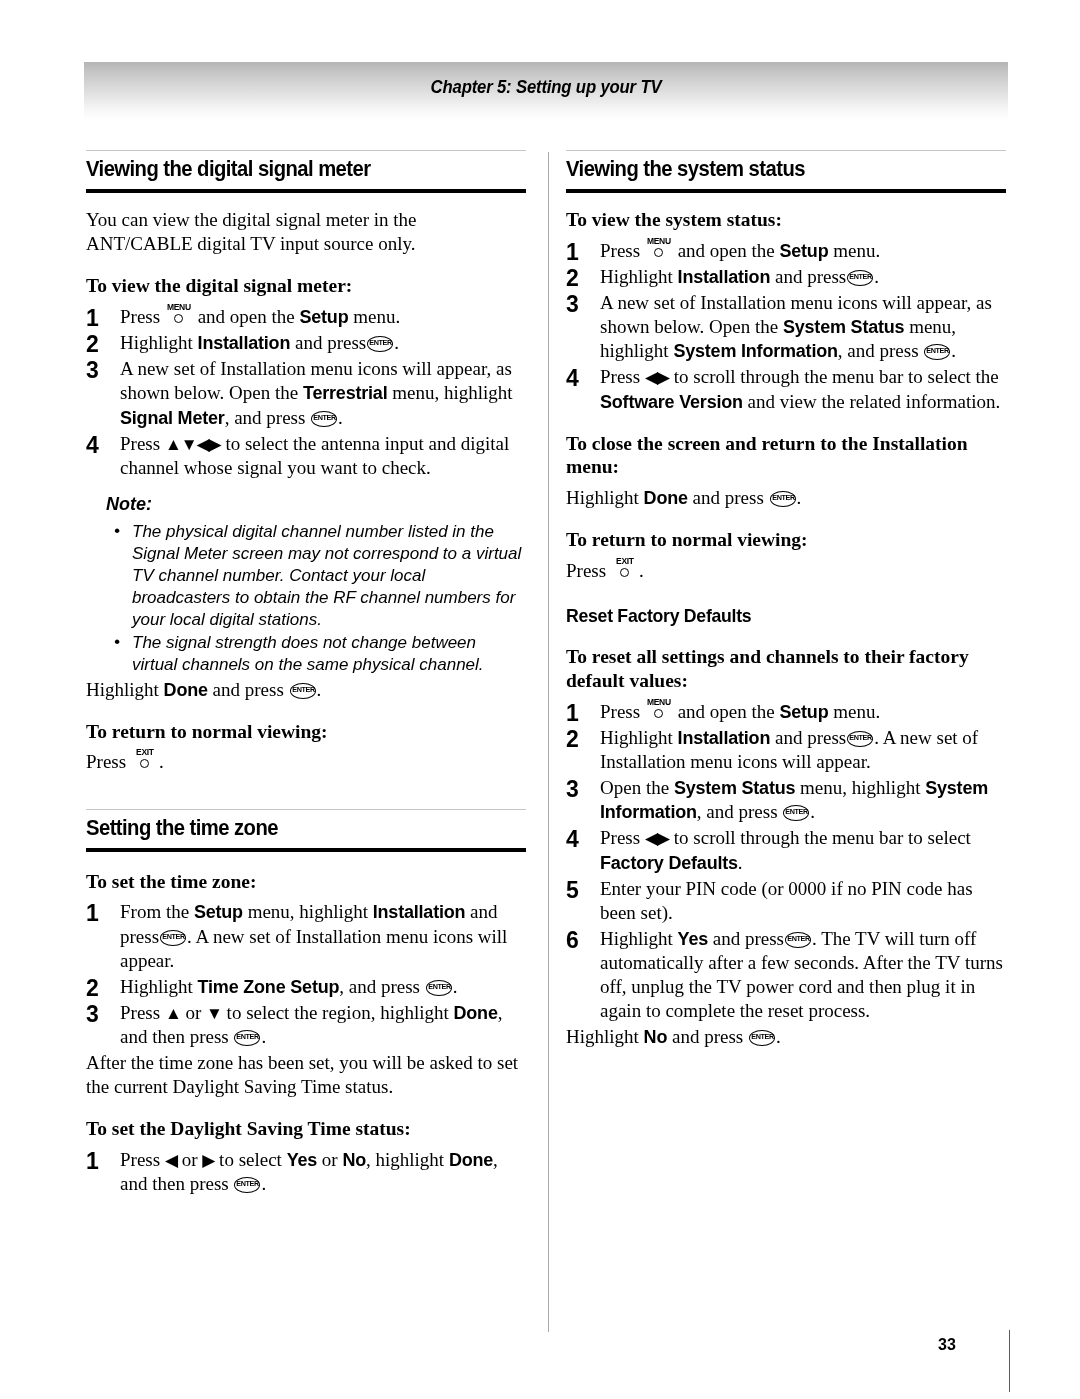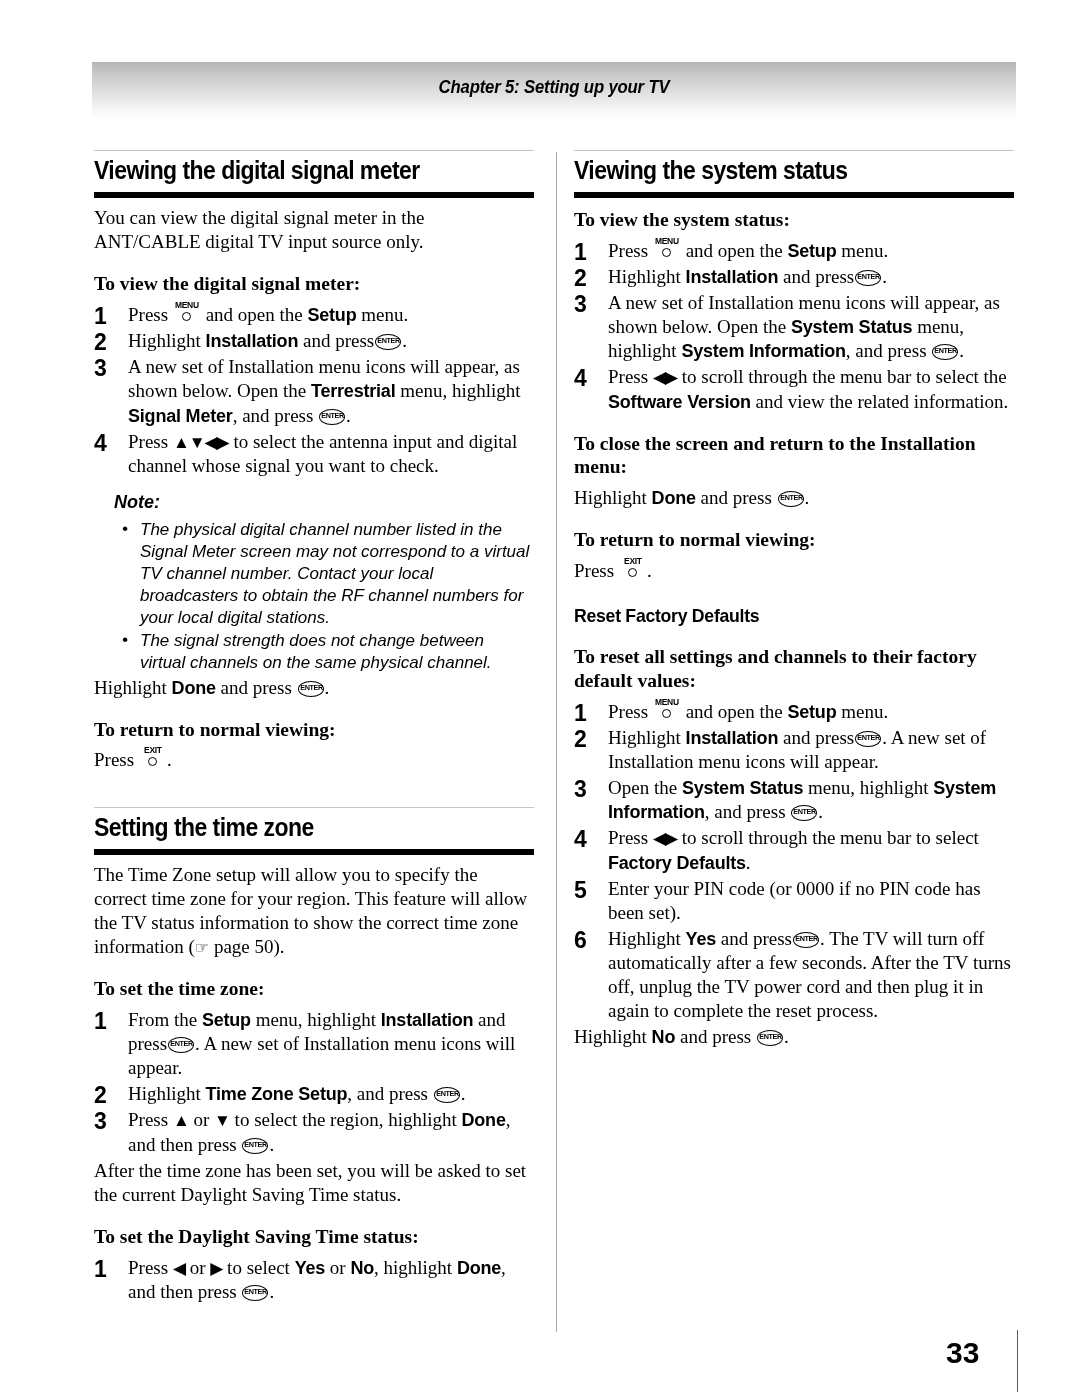--- a/index.html
+++ b/index.html
@@ -11,21 +11,21 @@
     width: 1080px;
     height: 1399px;
     position: relative;
     font-family: "Liberation Serif", serif;
     color: #000000;
     overflow: hidden;
   }
 
   .page {
     position: absolute;
-    left: 16px; top: 0;
+    left: 8px; top: 0;
     width: 956px;
     height: 1399px;
   }
 
   
   .chapter-band {
     position: absolute;
     left: 76px;
     top: 62px;
     width: 924px;
@@ -61,27 +61,27 @@
     top: 152px;
     width: 1px;
     height: 1180px;
     background: #a9a9a9;
   }
 
   
   .h1 {
     font-family: "Liberation Sans", sans-serif;
     font-weight: bold;
-    font-size: 25px;
+    font-size: 22px;
     line-height: 1.0;
     letter-spacing: -0.6px;
     border-top: 1px solid #c4c4c4;
-    border-bottom: 6px solid #000000;
+    border-bottom: 4px solid #000000;
     padding: 7px 0 9px 0;
-    margin: 0 0 8px 0;
+    margin: 0 0 15px 0;
     transform-origin: left center;
     white-space: nowrap;
   }
   .h1 span { display: inline-block; transform: scaleX(0.92); transform-origin: left center; }
 
   .h1.tight { margin-top: 34px; }
 
   .h2 {
     font-family: "Liberation Sans", sans-serif;
     font-weight: bold;
@@ -219,21 +219,21 @@
   .arrow { font-size: 17px; letter-spacing: -1px; }
   .hand  { font-size: 16px; }
 
   
   .folio {
     position: absolute;
     left: 930px;
     top: 1336px;
     font-family: "Liberation Sans", sans-serif;
     font-weight: bold;
-    font-size: 30px;
+    font-size: 16px;
   }
   .folio-rule {
     position: absolute;
     left: 1001px;
     top: 1330px;
     width: 1px;
     height: 62px;
     background: #5a5a5a;
   }
 </style>
@@ -298,21 +298,20 @@
       </li>
     </ul>
 
     <p class="body"><span>Highlight</span> <span class="b">Done</span> <span>and press</span> <span class="key-enter"><span class="lbl">ENTER</span></span><span>.</span></p>
 
     <div class="h3">To return to normal viewing:</div>
     <p class="body"><span>Press</span> <span class="key-exit"><span class="lbl">EXIT</span><span class="ring"></span></span><span>.</span></p>
 
     <h1 class="h1 tight"><span>Setting the time zone</span></h1>
 
-    <p class="body"><span>The Time Zone setup will allow you to specify the correct time zone for your region. This feature will allow the TV status information to show the correct time zone information (</span><span class="hand">☞</span><span> page 50).</span></p>
 
     <div class="h3">To set the time zone:</div>
 
     <ol class="steps">
       <li>
         <span class="num">1</span>
         <span>From the</span>
         <span class="b">Setup</span>
         <span>menu, highlight</span>
         <span class="b">Installation</span>

